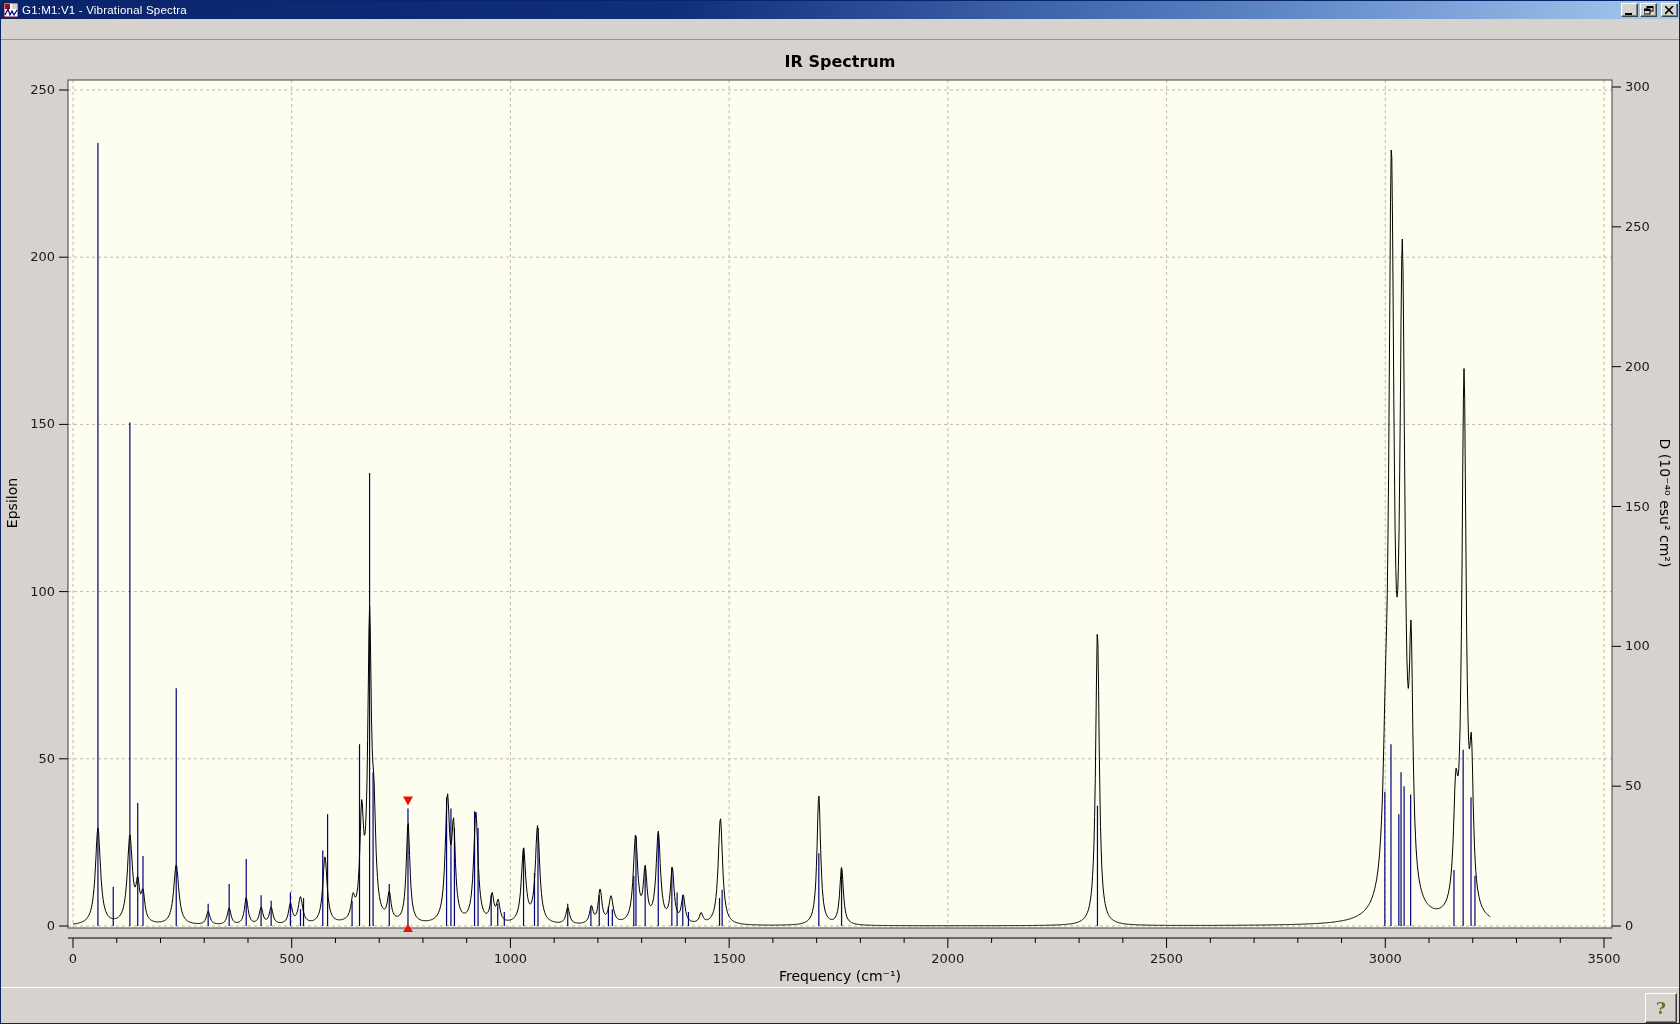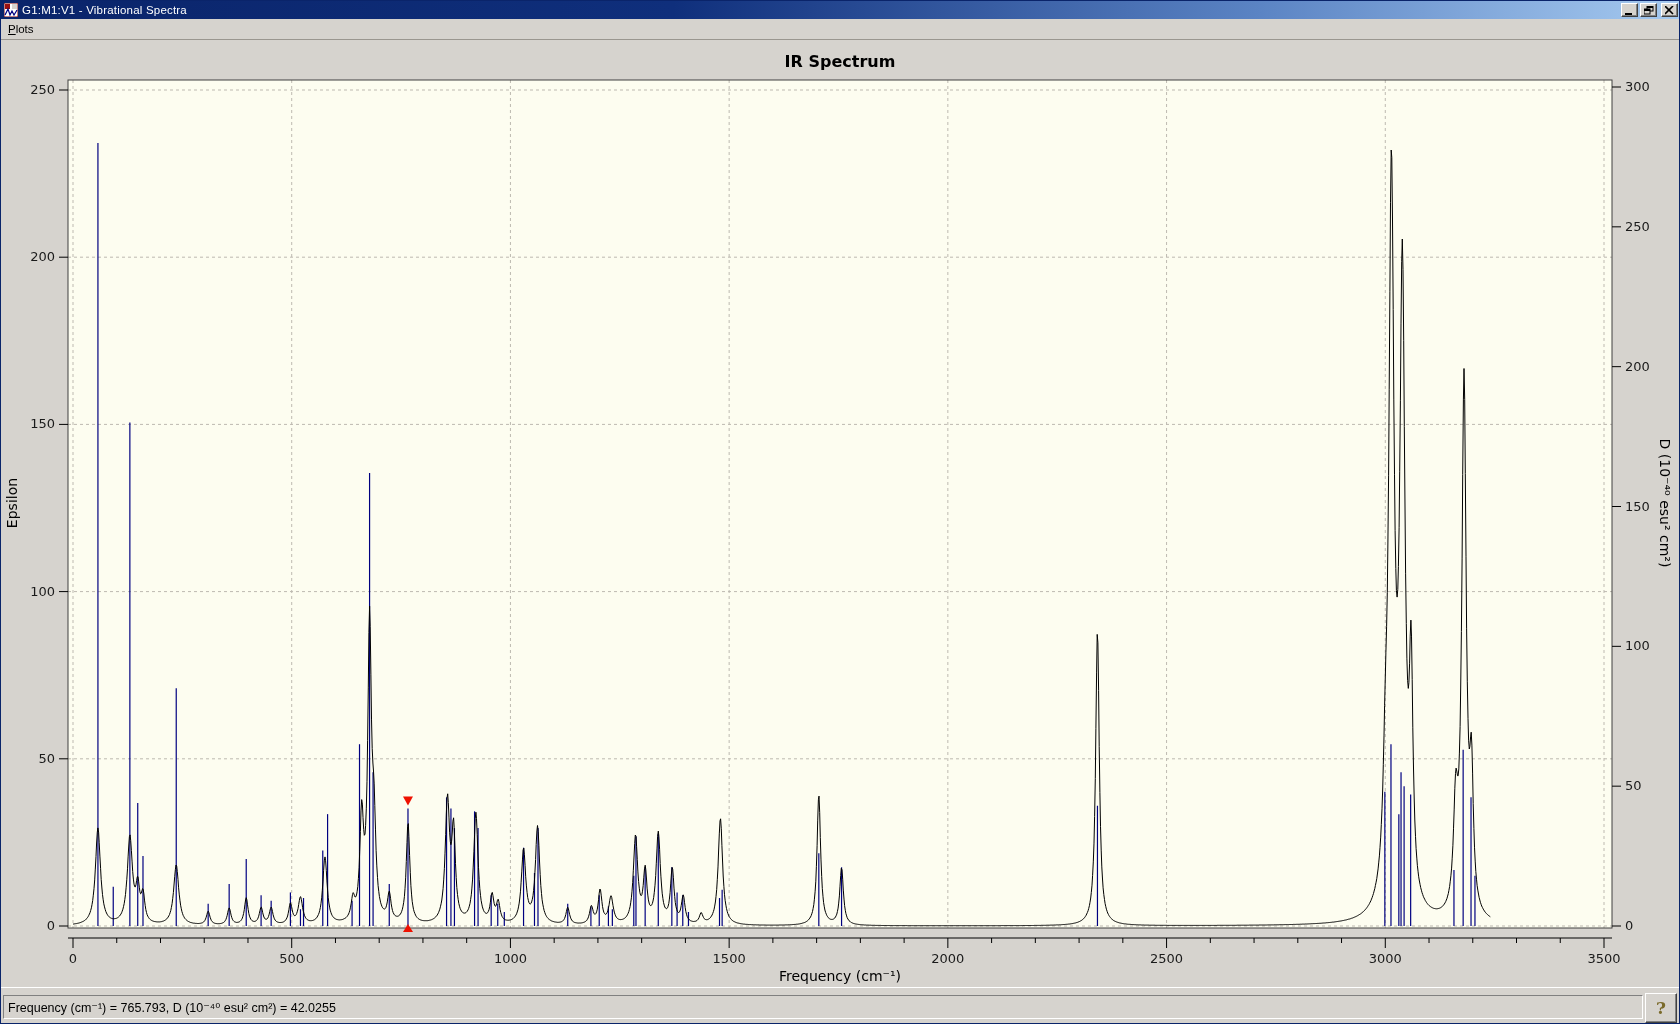--- a/index.html
+++ b/index.html
@@ -68,23 +68,20 @@
         </svg>
       </button>
       <button class="winbtn" id="btn-close" aria-label="close">
         <svg width="9" height="9">
           <path d="M0 0 L8 8 M8 0 L0 8" stroke="#000" stroke-width="1.6"></path>
         </svg>
       </button>
     </div>
   </div>
 
-  <div id="menubar">
-    <span class="menu-item"><span class="accel">P</span><span>lots</span></span>
-  </div>
 
   <div id="client">
     <svg id="plot-svg" width="1680" height="948">
         <rect x="67" y="40" width="1544" height="848" fill="#fdfdf0"></rect>
         <g stroke="#bdb9b0" stroke-width="1" stroke-dasharray="3,3">
           <line x1="72" y1="40" x2="72" y2="888"></line>
           <line x1="290.7142857142857" y1="40" x2="290.7142857142857" y2="888"></line>
           <line x1="509.42857142857144" y1="40" x2="509.42857142857144" y2="888"></line>
           <line x1="728.1428571428571" y1="40" x2="728.1428571428571" y2="888"></line>
           <line x1="946.8571428571429" y1="40" x2="946.8571428571429" y2="888"></line>
@@ -251,19 +248,18 @@
           <polygon points="401.97973800000005,892 411.97973800000005,892 406.97973800000005,884"></polygon>
         </g>
         <text x="839" y="27" text-anchor="middle" font-family="&quot;DejaVu Sans&quot;,&quot;Liberation Sans&quot;,sans-serif" font-size="16px" font-weight="bold" fill="#000">IR Spectrum</text>
         <text x="839" y="941" text-anchor="middle" font-family="&quot;DejaVu Sans&quot;,&quot;Liberation Sans&quot;,sans-serif" font-size="14px" fill="#000">Frequency (cm⁻¹)</text>
         <text x="16" y="463" text-anchor="middle" font-family="&quot;DejaVu Sans&quot;,&quot;Liberation Sans&quot;,sans-serif" font-size="14px" fill="#000" transform="rotate(-90 16 463)">Epsilon</text>
         <text x="1659" y="463" text-anchor="middle" font-family="&quot;DejaVu Sans&quot;,&quot;Liberation Sans&quot;,sans-serif" font-size="14px" fill="#000" transform="rotate(90 1659 463)">D (10⁻⁴⁰ esu² cm²)</text>
       </svg>
   </div>
 
   <div id="statusbar">
-    <div id="status-field">Frequency (cm⁻¹) = 765.793, D (10⁻⁴⁰ esu² cm²) = 42.0255</div>
     <div id="help-btn">
         <span>?</span>
       </div>
   </div>
 
 </div>
 
 </body></html>

